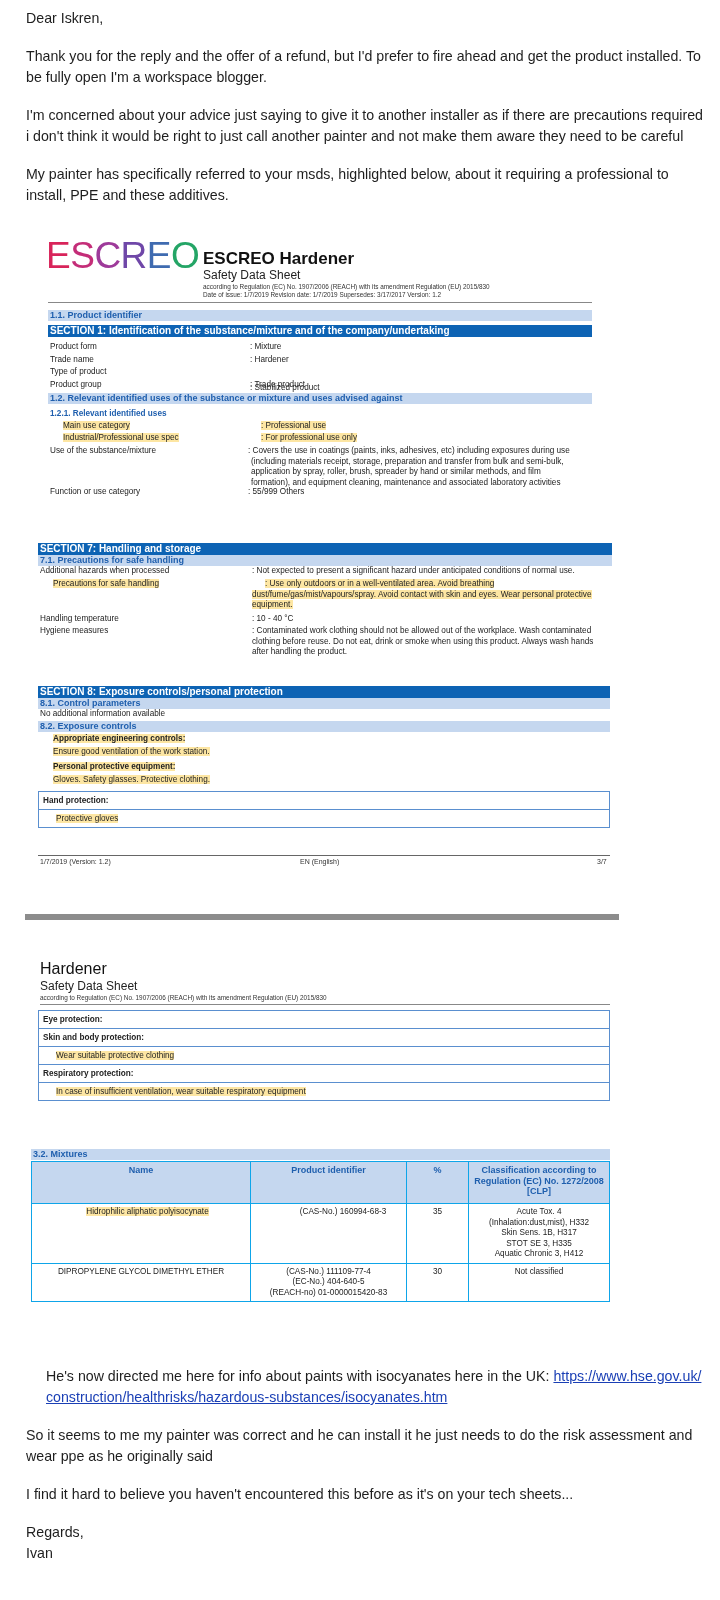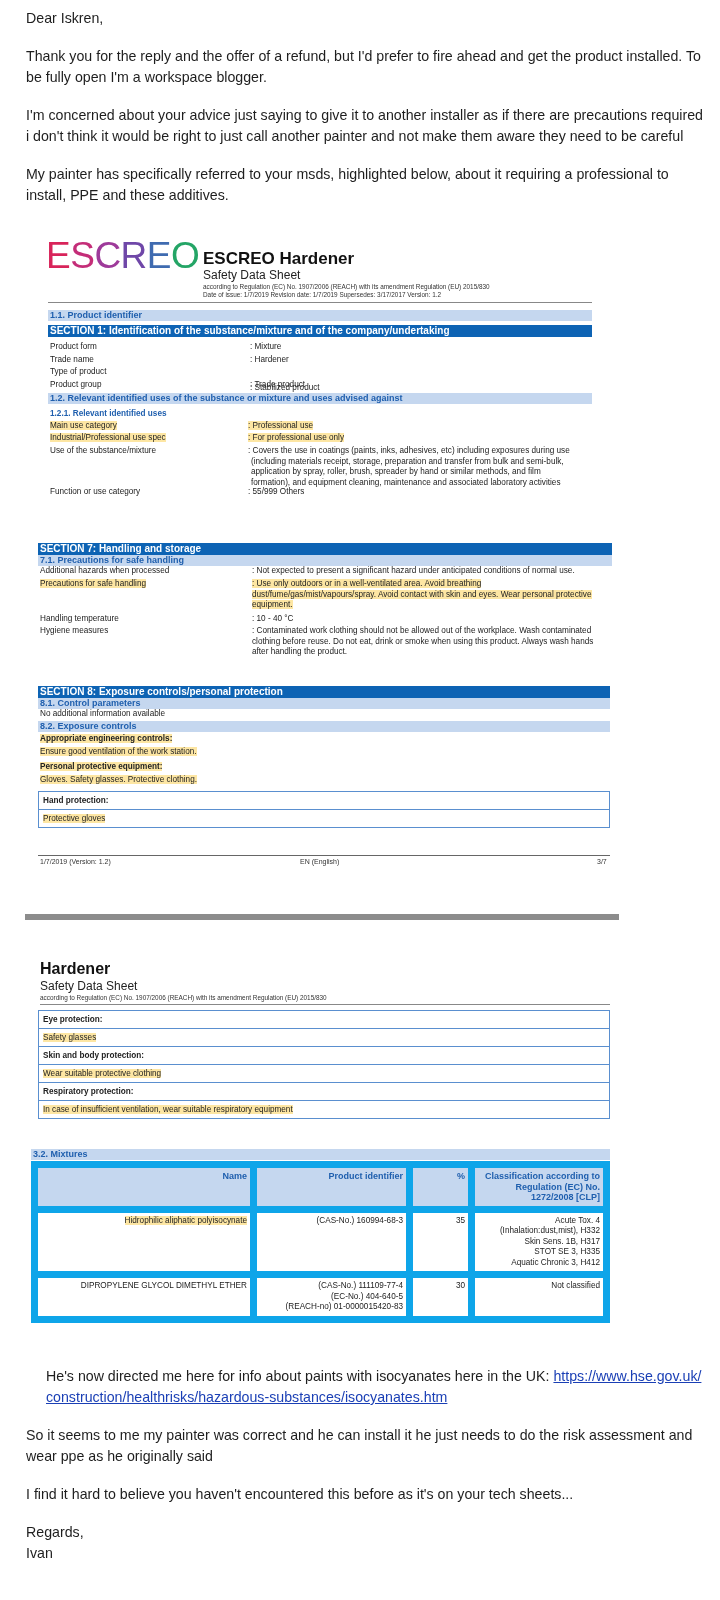--- a/index.html
+++ b/index.html
@@ -12,34 +12,34 @@
   .logo span { display: inline-block; }
   .sds-title { position: absolute; left: 203px; top: 249px; font-size: 17px; font-weight: bold; color: #111; }
   .sds-sub { position: absolute; left: 203px; top: 268px; font-size: 12px; color: #222; }
   .sds-reg { position: absolute; left: 203px; top: 283px; font-size: 6.4px; color: #333; line-height: 8px; }
   .rule { position: absolute; height: 1px; background: #888; }
   .band-light { position: absolute; background: #c5d7ef; color: #1f5fae; font-size: 9px; font-weight: bold; padding-left: 2px; line-height: 11px; }
   .band-dark { position: absolute; background: #0d63b4; color: #fff; font-size: 10px; font-weight: bold; padding-left: 2px; line-height: 11px; }
   .sub-blue { position: absolute; color: #1f5fae; font-size: 8.2px; font-weight: bold; }
   .lbl { position: absolute; font-size: 8.2px; color: #222; line-height: 10.5px; }
   .val { position: absolute; font-size: 8.2px; color: #222; line-height: 10.5px; }
-  .hl { background: #fde6a3; }
+  .hl { background: #fde6a3; margin-left: 13px; }
   .box { position: absolute; border: 1px solid #5a8fcf; }
   .box-row { border-bottom: 1px solid #5a8fcf; font-size: 8.2px; padding: 3px 4px; line-height: 11px; }
   .box-row:last-child { border-bottom: none; }
   .bold { font-weight: bold; }
   .footer-t { position: absolute; font-size: 7px; color: #333; }
   .page-sep { position: absolute; left: 25px; top: 914px; width: 594px; height: 6px; background: #8c8c8c; }
 
-  .h2-title { position: absolute; left: 40px; top: 960px; font-size: 16px; font-weight: bold; color: #111; }
+  .h2-title { position: absolute; left: 40px; top: 960px; font-size: 16px; font-weight: normal; color: #111; }
   .h2-sub { position: absolute; left: 40px; top: 979px; font-size: 12px; color: #222; }
   .h2-reg { position: absolute; left: 40px; top: 994px; font-size: 6.4px; color: #333; }
 
   table.mix { position: absolute; left: 31px; top: 1161px; width: 579px; border-collapse: collapse; font-size: 8.2px; }
-  table.mix td, table.mix th { border: 7px solid #0ea5e9; vertical-align: top; padding: 3px 3px; text-align: right; line-height: 10.5px; }
+  table.mix td, table.mix th { border: 1px solid #0ea5e9; vertical-align: top; padding: 3px 3px; text-align: center; line-height: 10.5px; }
   table.mix th { background: #c5d7ef; color: #1f5fae; font-weight: bold; font-size: 9px; height: 42px; }
 </style>
 </head>
 <body>
 
 <div class="email-p" style="top:8px;">Dear Iskren,</div>
 <div class="email-p" style="top:46px;">Thank you for the reply and the offer of a refund, but I'd prefer to fire ahead and get the product installed. To be fully open I'm a workspace blogger.</div>
 <div class="email-p" style="top:105px;">I'm concerned about your advice just saying to give it to another installer as if there are precautions required i don't think it would be right to just call another painter and not make them aware they need to be careful</div>
 <div class="email-p" style="top:164px;">My painter has specifically referred to your msds, highlighted below, about it requiring a professional to install, PPE and these additives.</div>
 
@@ -113,21 +113,20 @@
 <div class="page-sep"></div>
 
 <div>
   <div class="h2-title">Hardener</div>
   <div class="h2-sub">Safety Data Sheet</div>
   <div class="h2-reg">according to Regulation (EC) No. 1907/2006 (REACH) with its amendment Regulation (EU) 2015/830</div>
   <div class="rule" style="left:40px; top:1004px; width:570px;"></div>
 
   <div class="box" style="left:38px; top:1010px; width:572px;">
     <div class="box-row bold">Eye protection:</div>
-    <div class="box-row"><span class="hl">Safety glasses</span></div>
     <div class="box-row bold">Skin and body protection:</div>
     <div class="box-row"><span class="hl">Wear suitable protective clothing</span></div>
     <div class="box-row bold">Respiratory protection:</div>
     <div class="box-row"><span class="hl">In case of insufficient ventilation, wear suitable respiratory equipment</span></div>
   </div>
 
   <div class="band-light" style="left:31px; top:1149px; width:579px; height:11px;">3.2. Mixtures</div>
 
   <table class="mix">
     <tbody>

